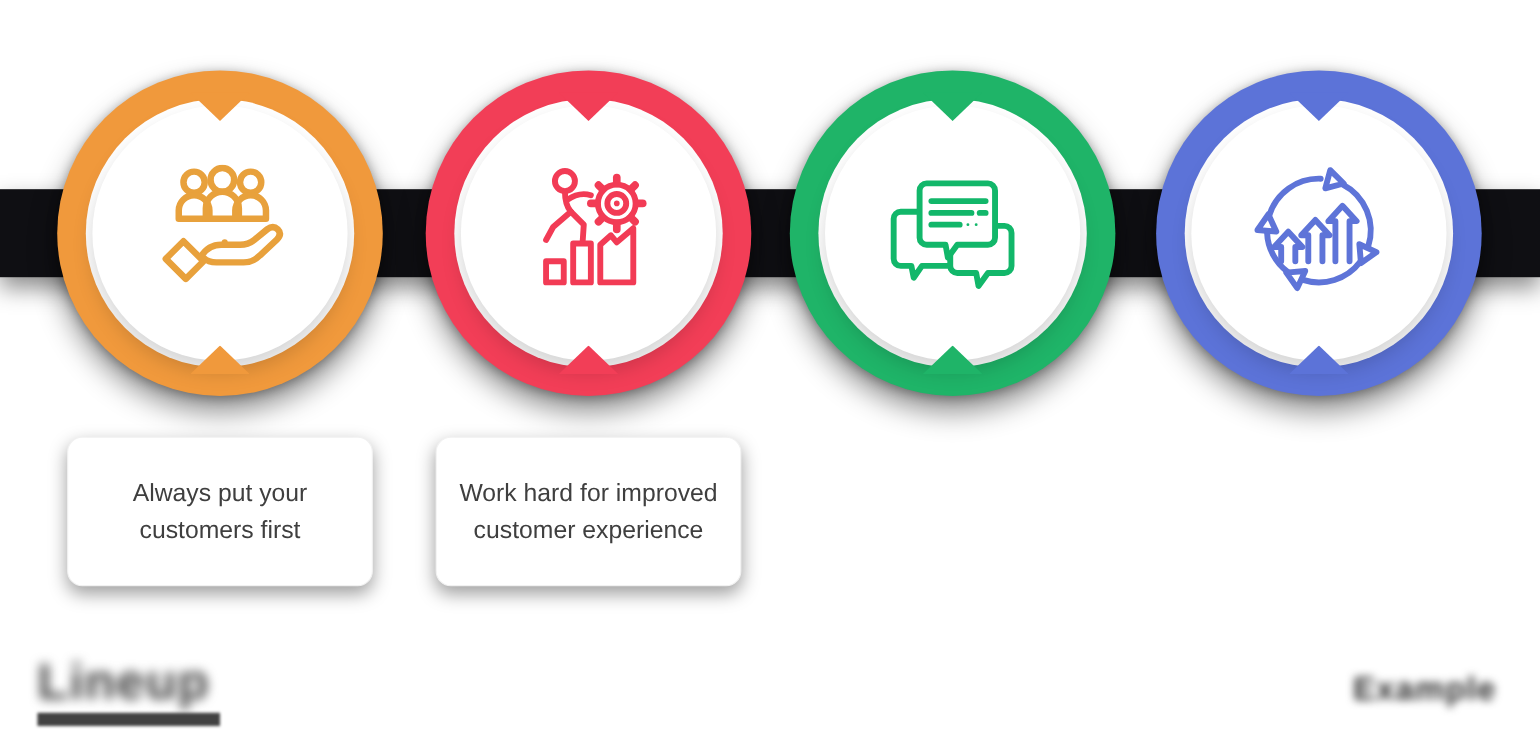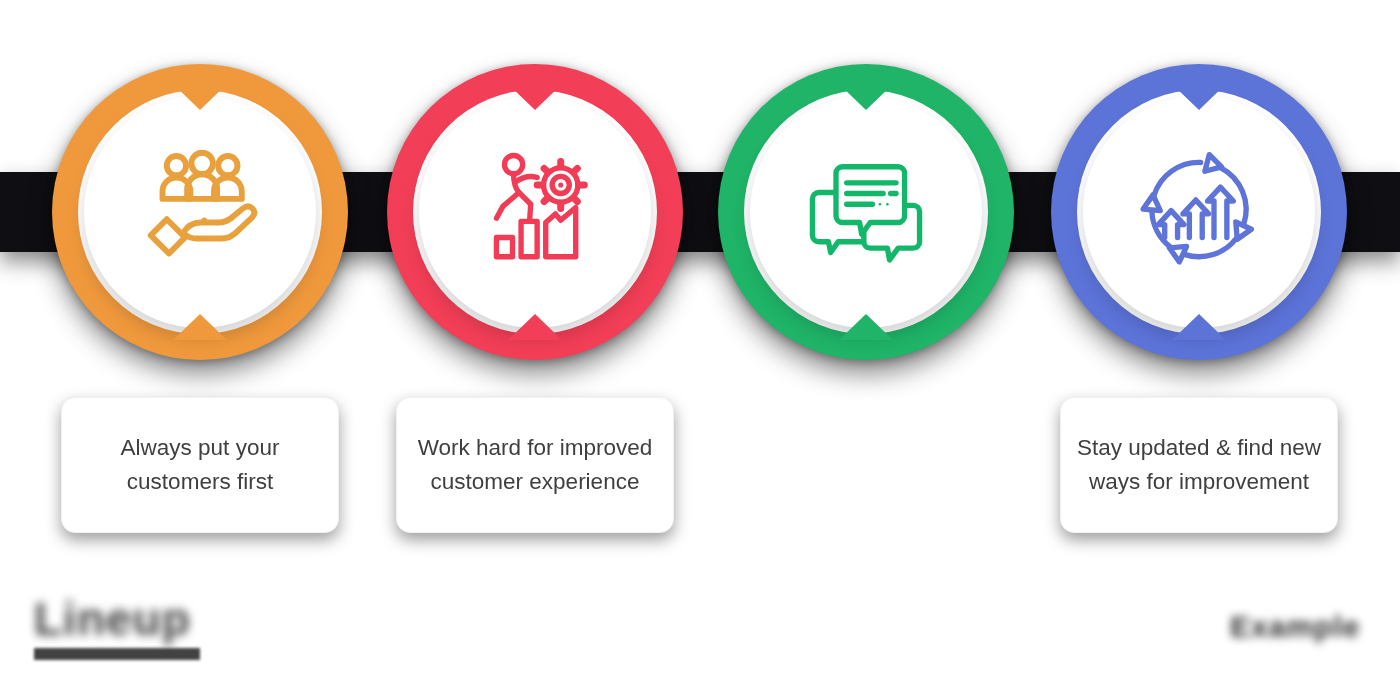--- a/index.html
+++ b/index.html
@@ -159,23 +159,20 @@
       </svg>
     </div>
   </div>
 
   <div class="card" style="left:61px;">
     <div class="card-label">Always put your customers first</div>
   </div>
   <div class="card" style="left:396px;">
     <div class="card-label">Work hard for improved customer experience</div>
   </div>
-  <div class="card" style="left:1060px;">
-    <div class="card-label">Stay updated &amp; find new ways for improvement</div>
-  </div>
 
   <div class="brand-left">
     <div class="brand-left-text">Lineup</div>
     <div class="brand-left-bar"></div>
   </div>
   <div class="brand-right">Example</div>
 
 </div>
 
 </body></html>

